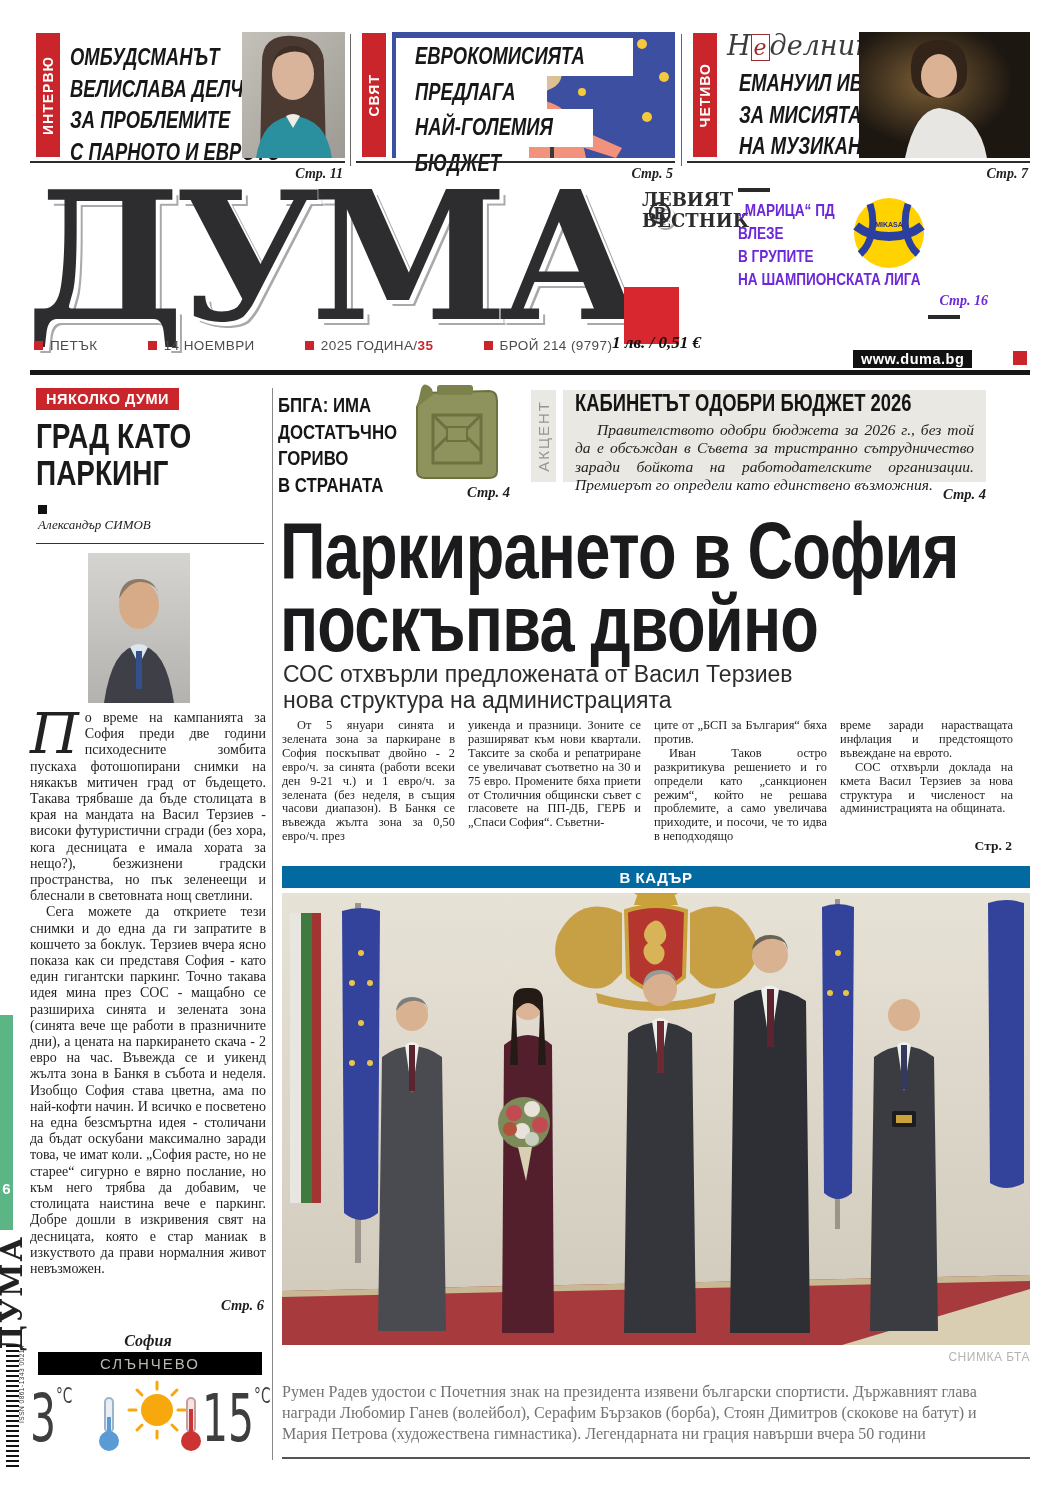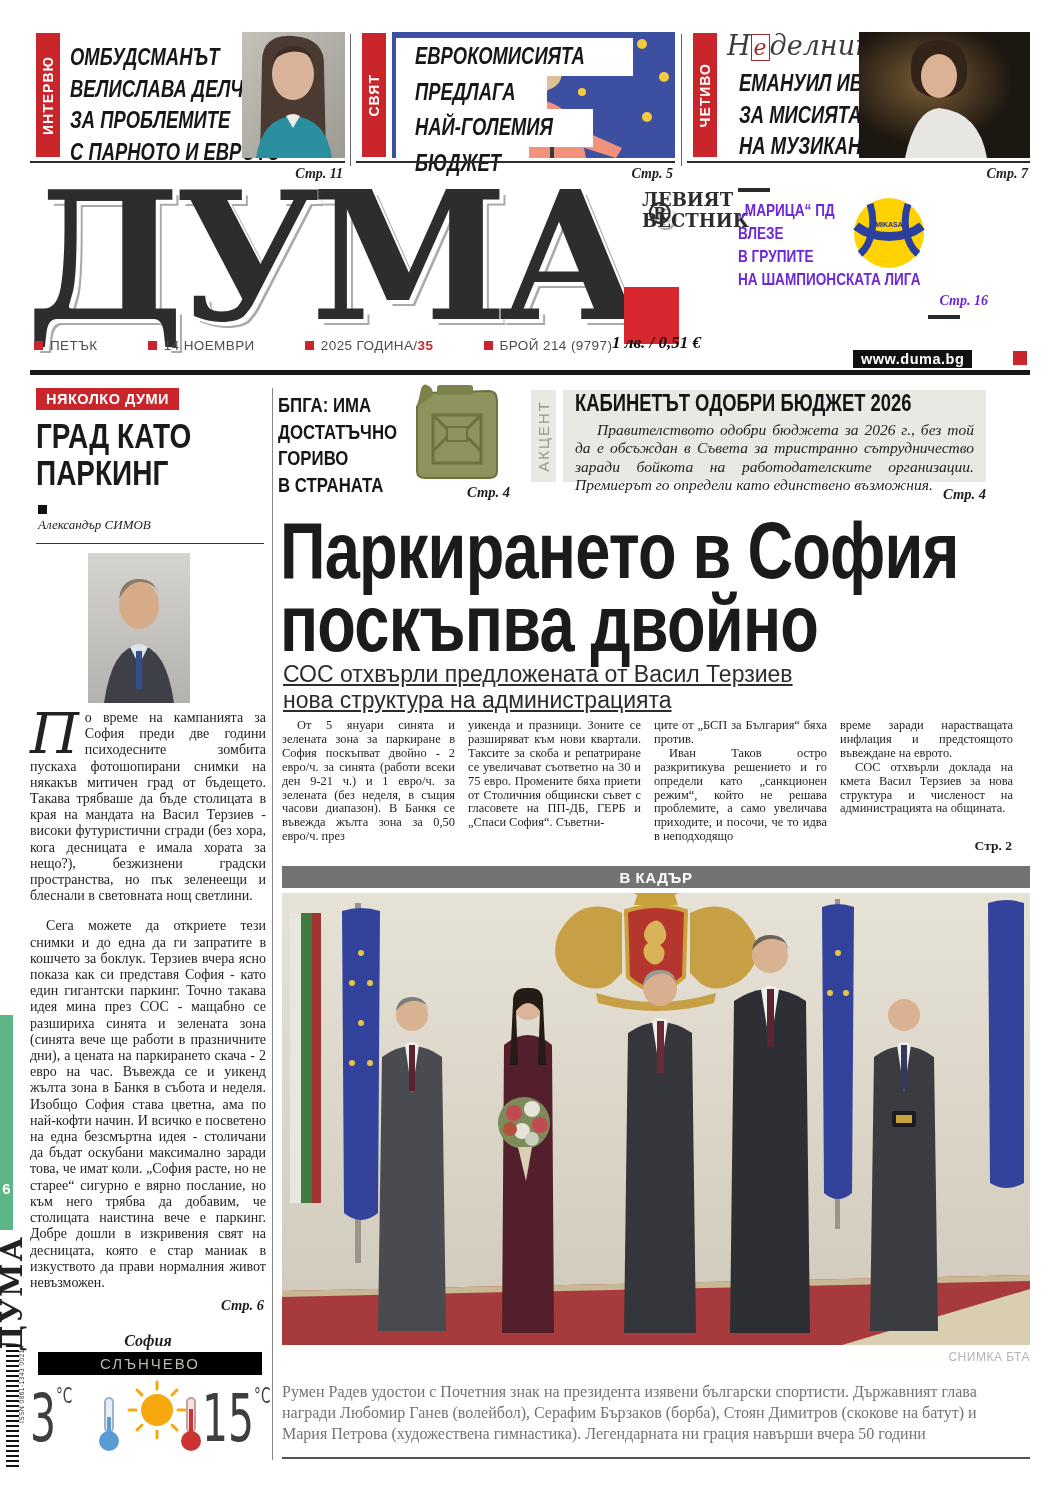--- a/index.html
+++ b/index.html
@@ -47,21 +47,21 @@
           font-family:"Liberation Sans",sans-serif;font-weight:bold;font-size:14.5px;
           padding:3px 10px;letter-spacing:.5px;}
   .ophead{position:absolute;left:36px;top:418px;font-family:"Liberation Sans",sans-serif;
           font-weight:bold;font-size:35px;line-height:1.05;color:#1a1a1a;}
   .opbullet{position:absolute;left:38px;top:505px;width:9px;height:9px;background:#111;}
   .opauthor{position:absolute;left:38px;top:517px;font-style:italic;font-size:13px;color:#222;}
   .oprule{position:absolute;left:36px;top:543px;width:228px;height:1px;background:#333;}
   .opphoto{position:absolute;left:88px;top:553px;width:102px;height:150px;}
   .opbody{position:absolute;left:30px;top:710px;width:236px;font-size:14px;line-height:16.2px;
           text-align:justify;color:#222;}
-  .opbody .p2{text-indent:16px;margin-top:14px;}
+  .opbody .p2{text-indent:16px;margin-top:0;}
   .dropcap{float:left;font-style:italic;font-size:56px;line-height:44px;padding:2px 6px 0 0;font-family:"DejaVu Serif",serif;}
   .oppage{position:absolute;left:30px;top:1297px;width:234px;text-align:right;
           font-style:italic;font-weight:bold;font-size:14.5px;}
   .colsep{position:absolute;left:272px;top:388px;width:1px;height:1072px;background:#888;}
   
   .fuelhead{position:absolute;left:278px;top:392px;font-family:"Liberation Sans",sans-serif;
             font-weight:bold;font-size:21px;line-height:1.27;color:#161616;}
   .fuelpage{position:absolute;left:420px;top:484px;width:90px;text-align:right;
             font-style:italic;font-weight:bold;font-size:14.5px;}
   .jerry{position:absolute;left:393px;top:381px;}
@@ -74,29 +74,29 @@
          padding:0 12px 0 12px;box-sizing:border-box;}
   .akhead{font-family:"Liberation Sans",sans-serif;font-weight:bold;font-size:23px;color:#141414;}
   .aktext{font-style:italic;font-size:15.5px;line-height:1.18;text-align:justify;margin-top:4px;color:#222;}
   .aktext .ind{display:inline-block;width:22px;}
   .akpage{position:absolute;left:896px;top:486px;width:90px;text-align:right;
           font-style:italic;font-weight:bold;font-size:14.5px;}
   
   .mh{position:absolute;left:280px;font-family:"Liberation Sans",sans-serif;font-weight:bold;
       font-size:79px;line-height:1;letter-spacing:-1px;color:#1b1b1d;}
   .sub{position:absolute;left:283px;font-family:"Liberation Sans",sans-serif;font-size:23px;
-       line-height:1.08;color:#2c2c2c;text-decoration:underline;}
+       line-height:1.08;color:#2c2c2c;}
   .bcol{position:absolute;top:719px;width:173px;font-size:12.4px;line-height:13.9px;
         text-align:justify;color:#1f1f1f;}
   .bcol p{margin:0;}
   .bcol .ind{text-indent:15px;}
   .mspage{position:absolute;left:840px;top:838px;width:172px;text-align:right;
           font-weight:bold;font-size:13.5px;}
   
-  .kadrbar{position:absolute;left:282px;top:866px;width:748px;height:22px;background:#737373;
+  .kadrbar{position:absolute;left:282px;top:866px;width:748px;height:22px;background:#0369a1;
            color:#fff;font-family:"Liberation Sans",sans-serif;font-weight:bold;font-size:15px;
            display:flex;align-items:center;justify-content:center;letter-spacing:.5px;}
   .mainphoto{position:absolute;left:282px;top:893px;width:748px;height:452px;}
   .credit{position:absolute;left:830px;top:1350px;width:200px;text-align:right;
           font-family:"Liberation Sans",sans-serif;font-size:12px;color:#b4b4b0;letter-spacing:.5px;}
   .caption{position:absolute;left:282px;top:1381px;width:720px;font-size:16px;
            line-height:1.32;color:#737373;}
   .botrule{position:absolute;left:282px;top:1457px;width:748px;height:2px;background:#555;}
   
   .wcity{position:absolute;left:30px;top:1332px;width:236px;text-align:center;font-weight:bold;

